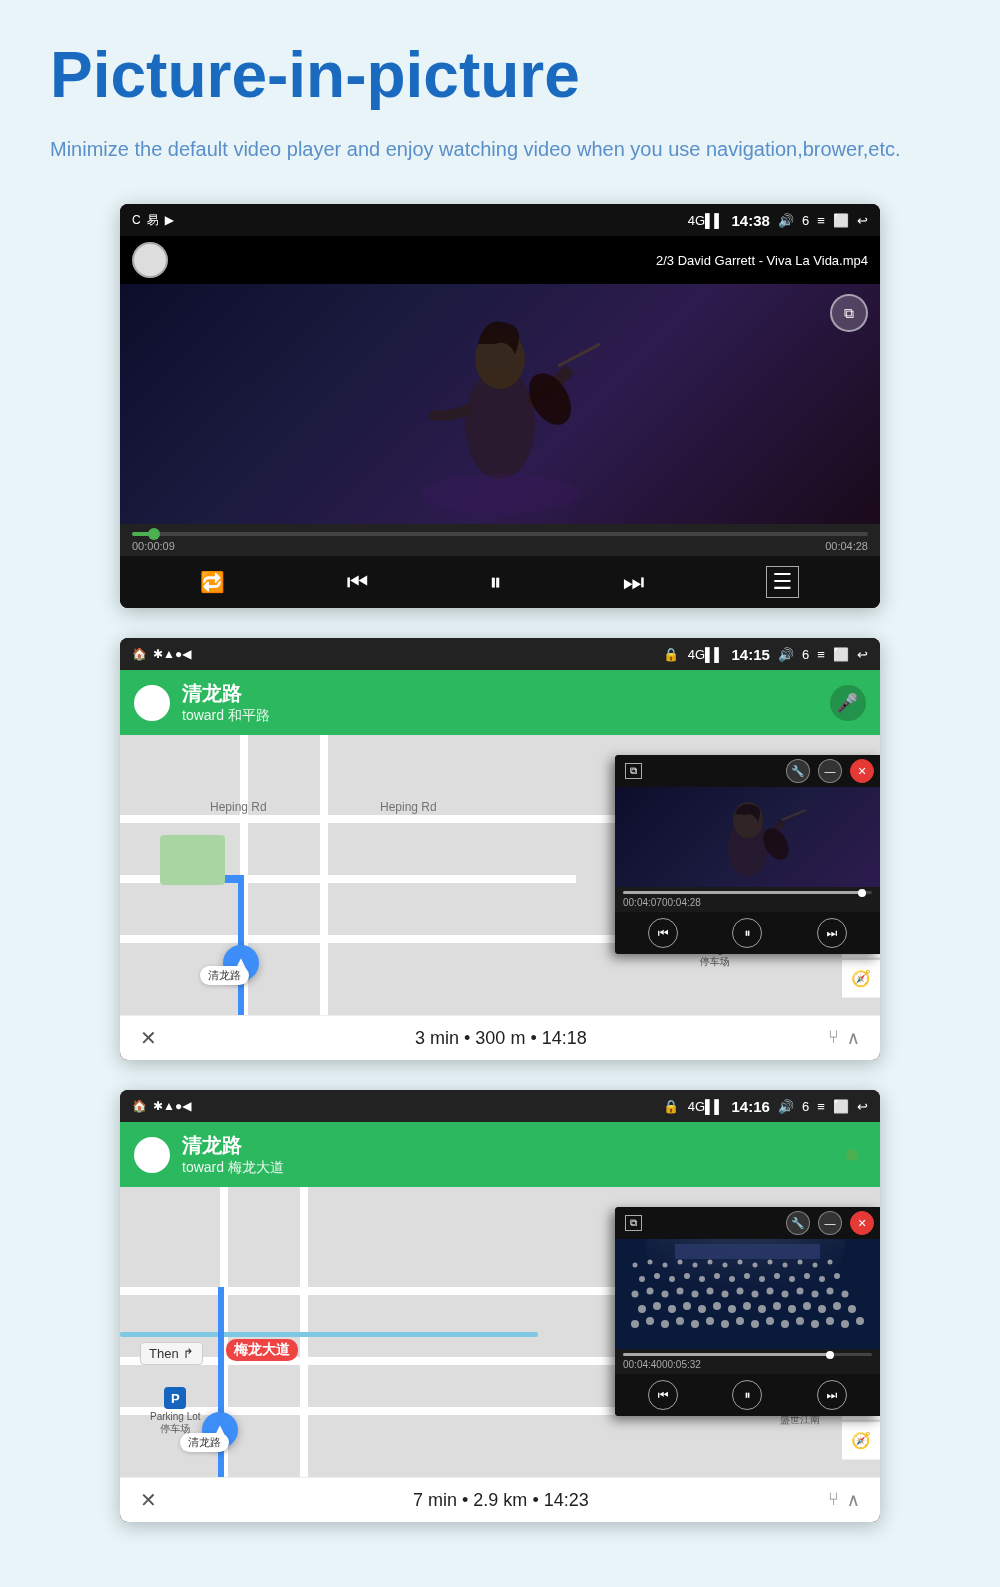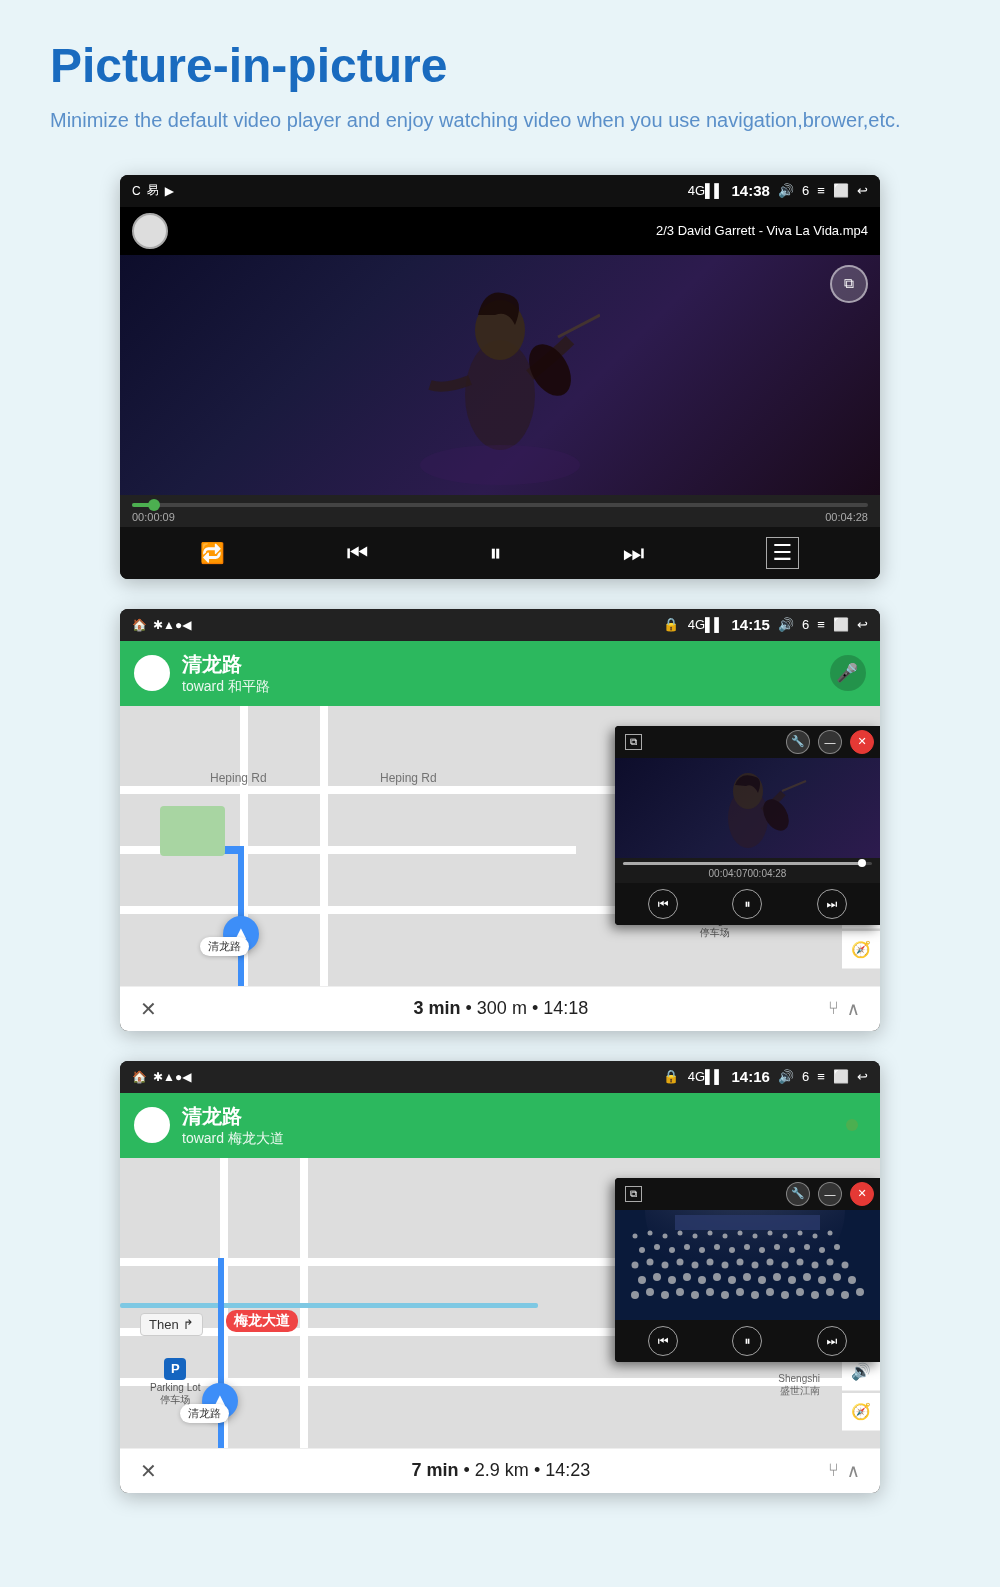--- a/index.html
+++ b/index.html
@@ -6,24 +6,24 @@
     body {
       width: 1000px;
       min-height: 1587px;
       background: #e8f4f8;
       font-family: 'Arial', sans-serif;
       padding: 40px 50px;
       overflow-x: hidden;
     }
 
     .page-title {
-      font-size: 48px;
+      font-size: 64px;
       font-weight: 900;
       color: #1a6bbf;
-      margin-bottom: 12px;
+      margin-bottom: 24px;
       line-height: 1.1;
     }
 
     .page-subtitle {
       font-size: 20px;
       color: #5a8fc9;
       margin-bottom: 40px;
       line-height: 1.5;
     }
 
@@ -289,21 +289,21 @@
     .pip-progress-thumb {
       width: 8px;
       height: 8px;
       border-radius: 50%;
       background: #fff;
       position: absolute;
       top: -2.5px;
     }
     .pip-times {
       display: flex;
-      justify-content: center;
+      justify-content: flex-start;
       color: #aaa;
       font-size: 10px;
     }
     .pip-controls {
       background: #111;
       display: flex;
       align-items: center;
       justify-content: space-around;
       padding: 6px;
     }
@@ -344,21 +344,21 @@
     .bottom-bar {
       background: #fff;
       padding: 10px 20px;
       display: flex;
       align-items: center;
       justify-content: space-between;
       border-top: 1px solid #eee;
     }
     .bottom-bar .close-x { font-size: 20px; color: #555; }
     .bottom-bar .nav-info { font-size: 18px; color: #222; }
-    .bottom-bar .nav-info strong { font-weight: 700; margin-left: 17px; }
+    .bottom-bar .nav-info strong { font-weight: 400; margin-left: 17px; }
     .bottom-bar .fork-icons { display: flex; gap: 8px; color: #888; font-size: 18px; }
 
     
     .then-label {
       position: absolute;
       background: #f5f5f5;
       border: 1px solid #ccc;
       border-radius: 4px;
       padding: 3px 8px;
       font-size: 13px;
@@ -817,20 +817,30 @@
                 <circle cx="185" cy="23" r="2.5"></circle>
               <circle cx="200" cy="26" r="2.5"></circle>
                 <circle cx="215" cy="23" r="2.5"></circle>
             </g>
 
             <rect x="60" y="5" width="145" height="15" fill="#2a3a6a" opacity="0.8"></rect>
           </svg>
         </div>
       </div>
 
+      <div class="pip-progress-area">
+        <div class="pip-progress-track">
+          <div class="pip2-progress-fill" style="width:83%;"></div>
+          <div class="pip-progress-thumb" style="left:calc(83% - 4px);"></div>
+        </div>
+        <div class="pip-times">
+          <span>00:04:40</span>
+          <span>00:05:32</span>
+        </div>
+      </div>
 
       <div class="pip-controls">
         <div class="pip-ctrl-circle">⏮</div>
         <div class="pip-ctrl-circle">⏸</div>
         <div class="pip-ctrl-circle">⏭</div>
       </div>
     </div>
   </div>
 
   <div class="bottom-bar">

